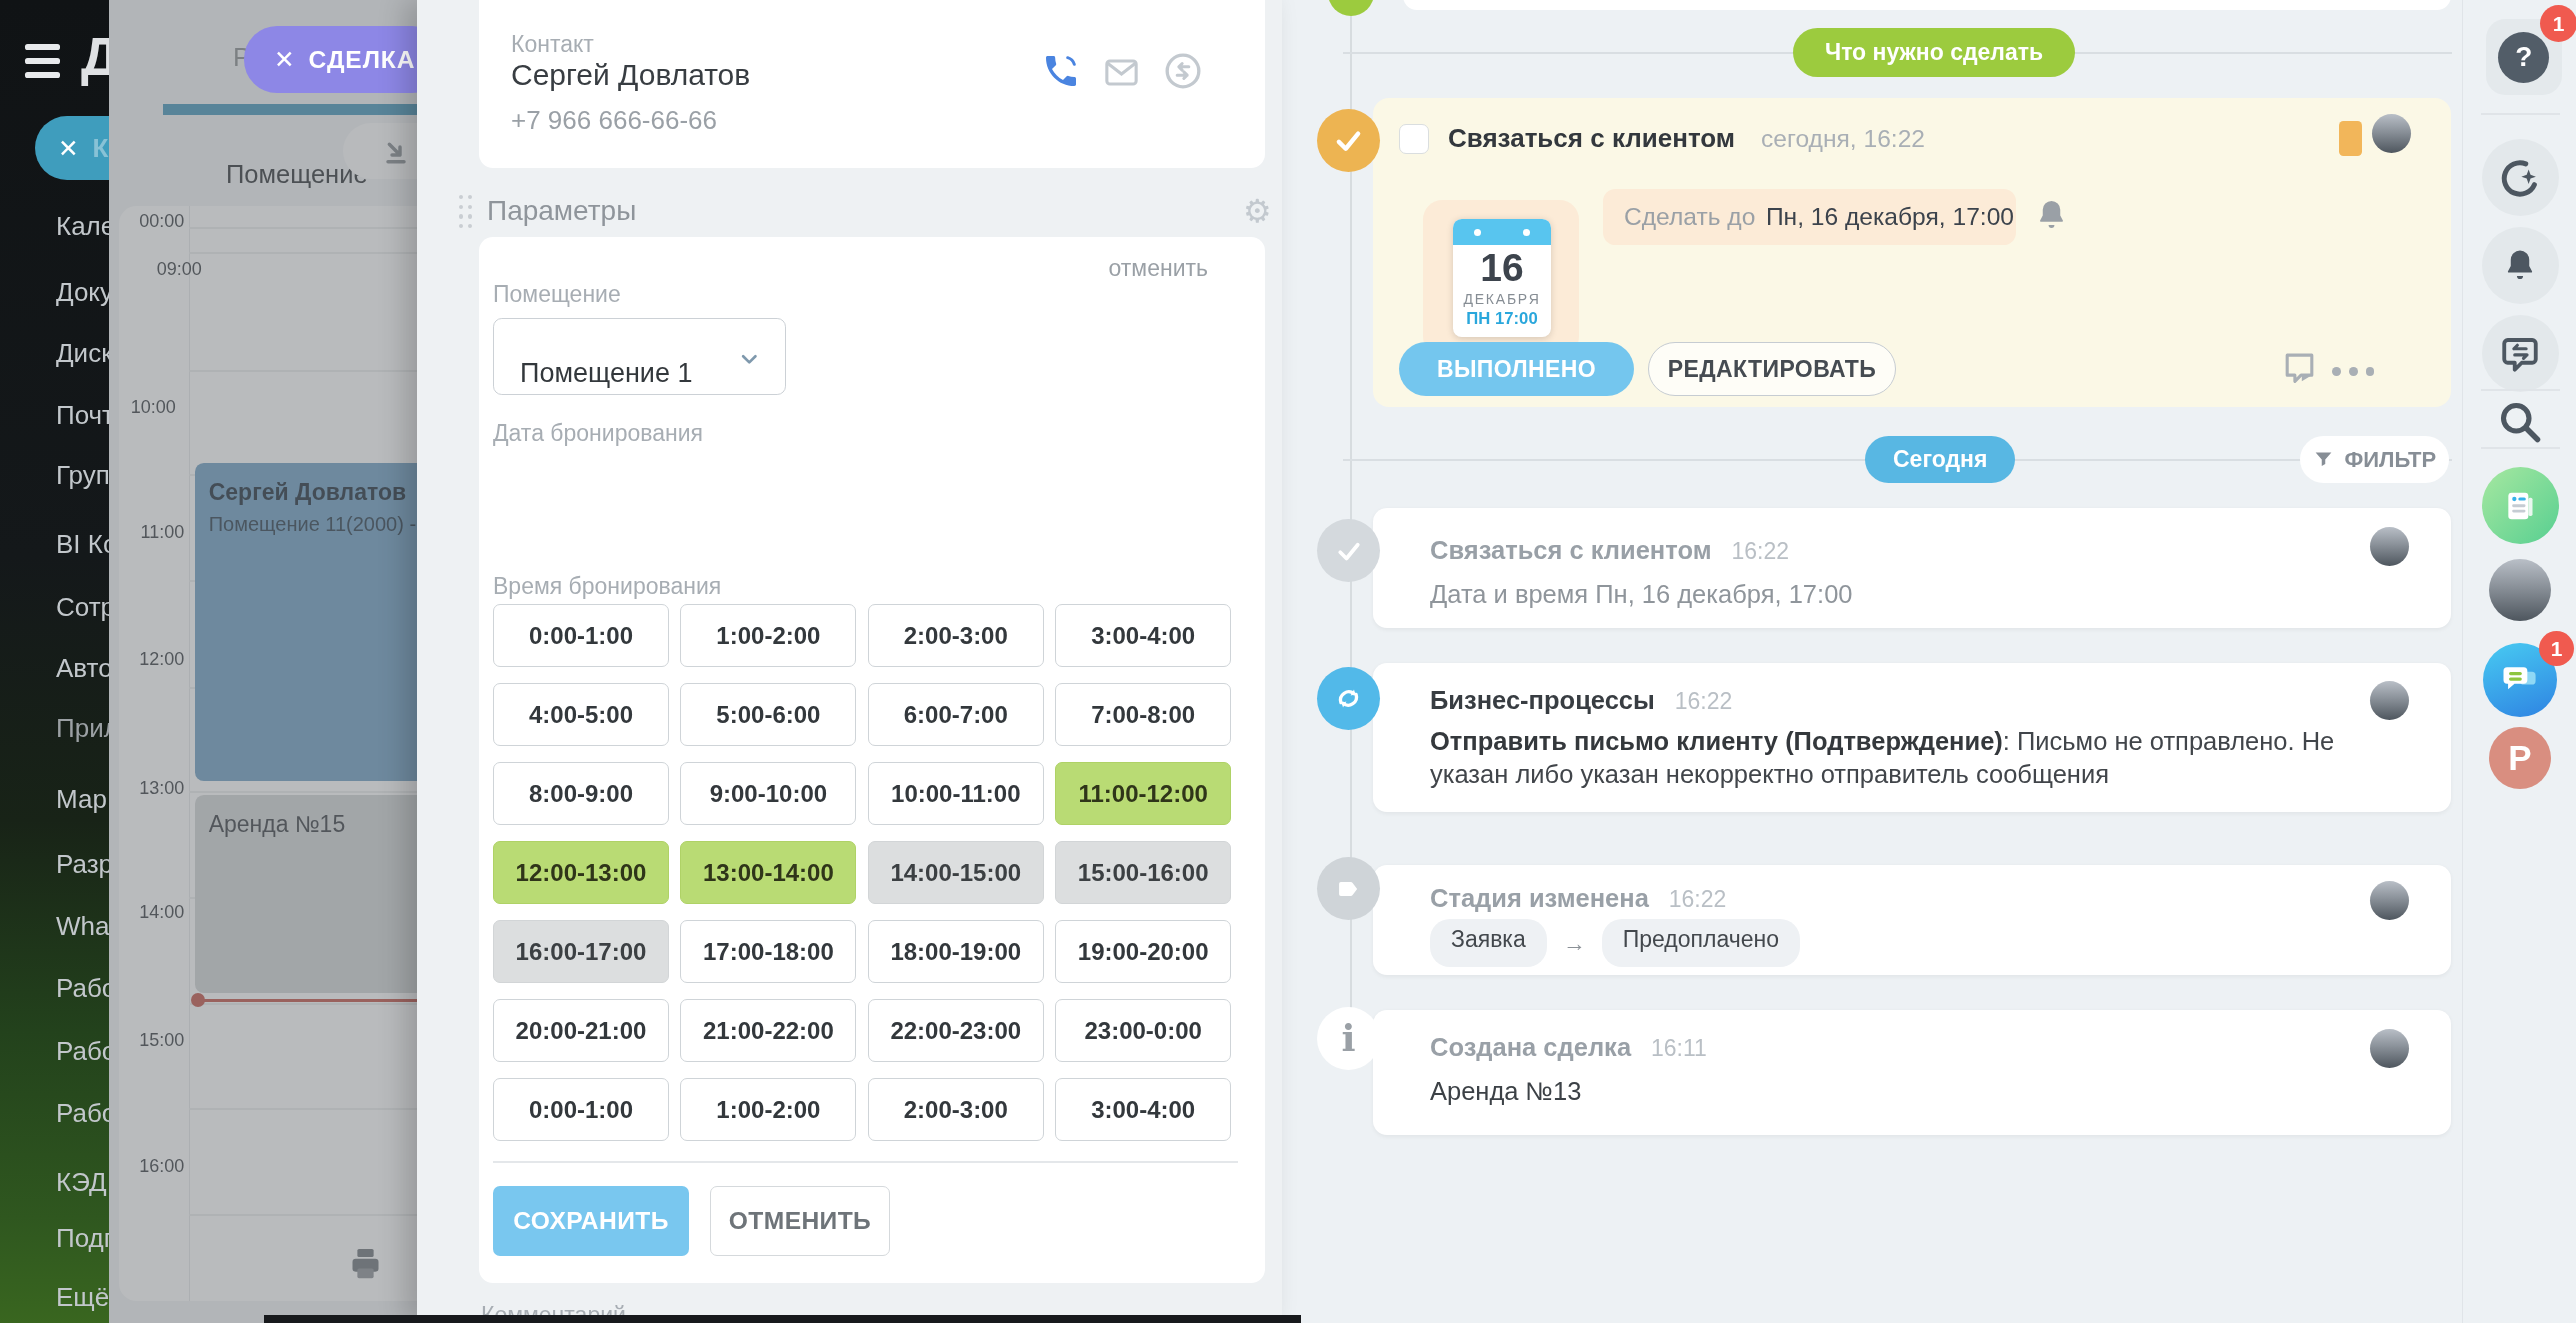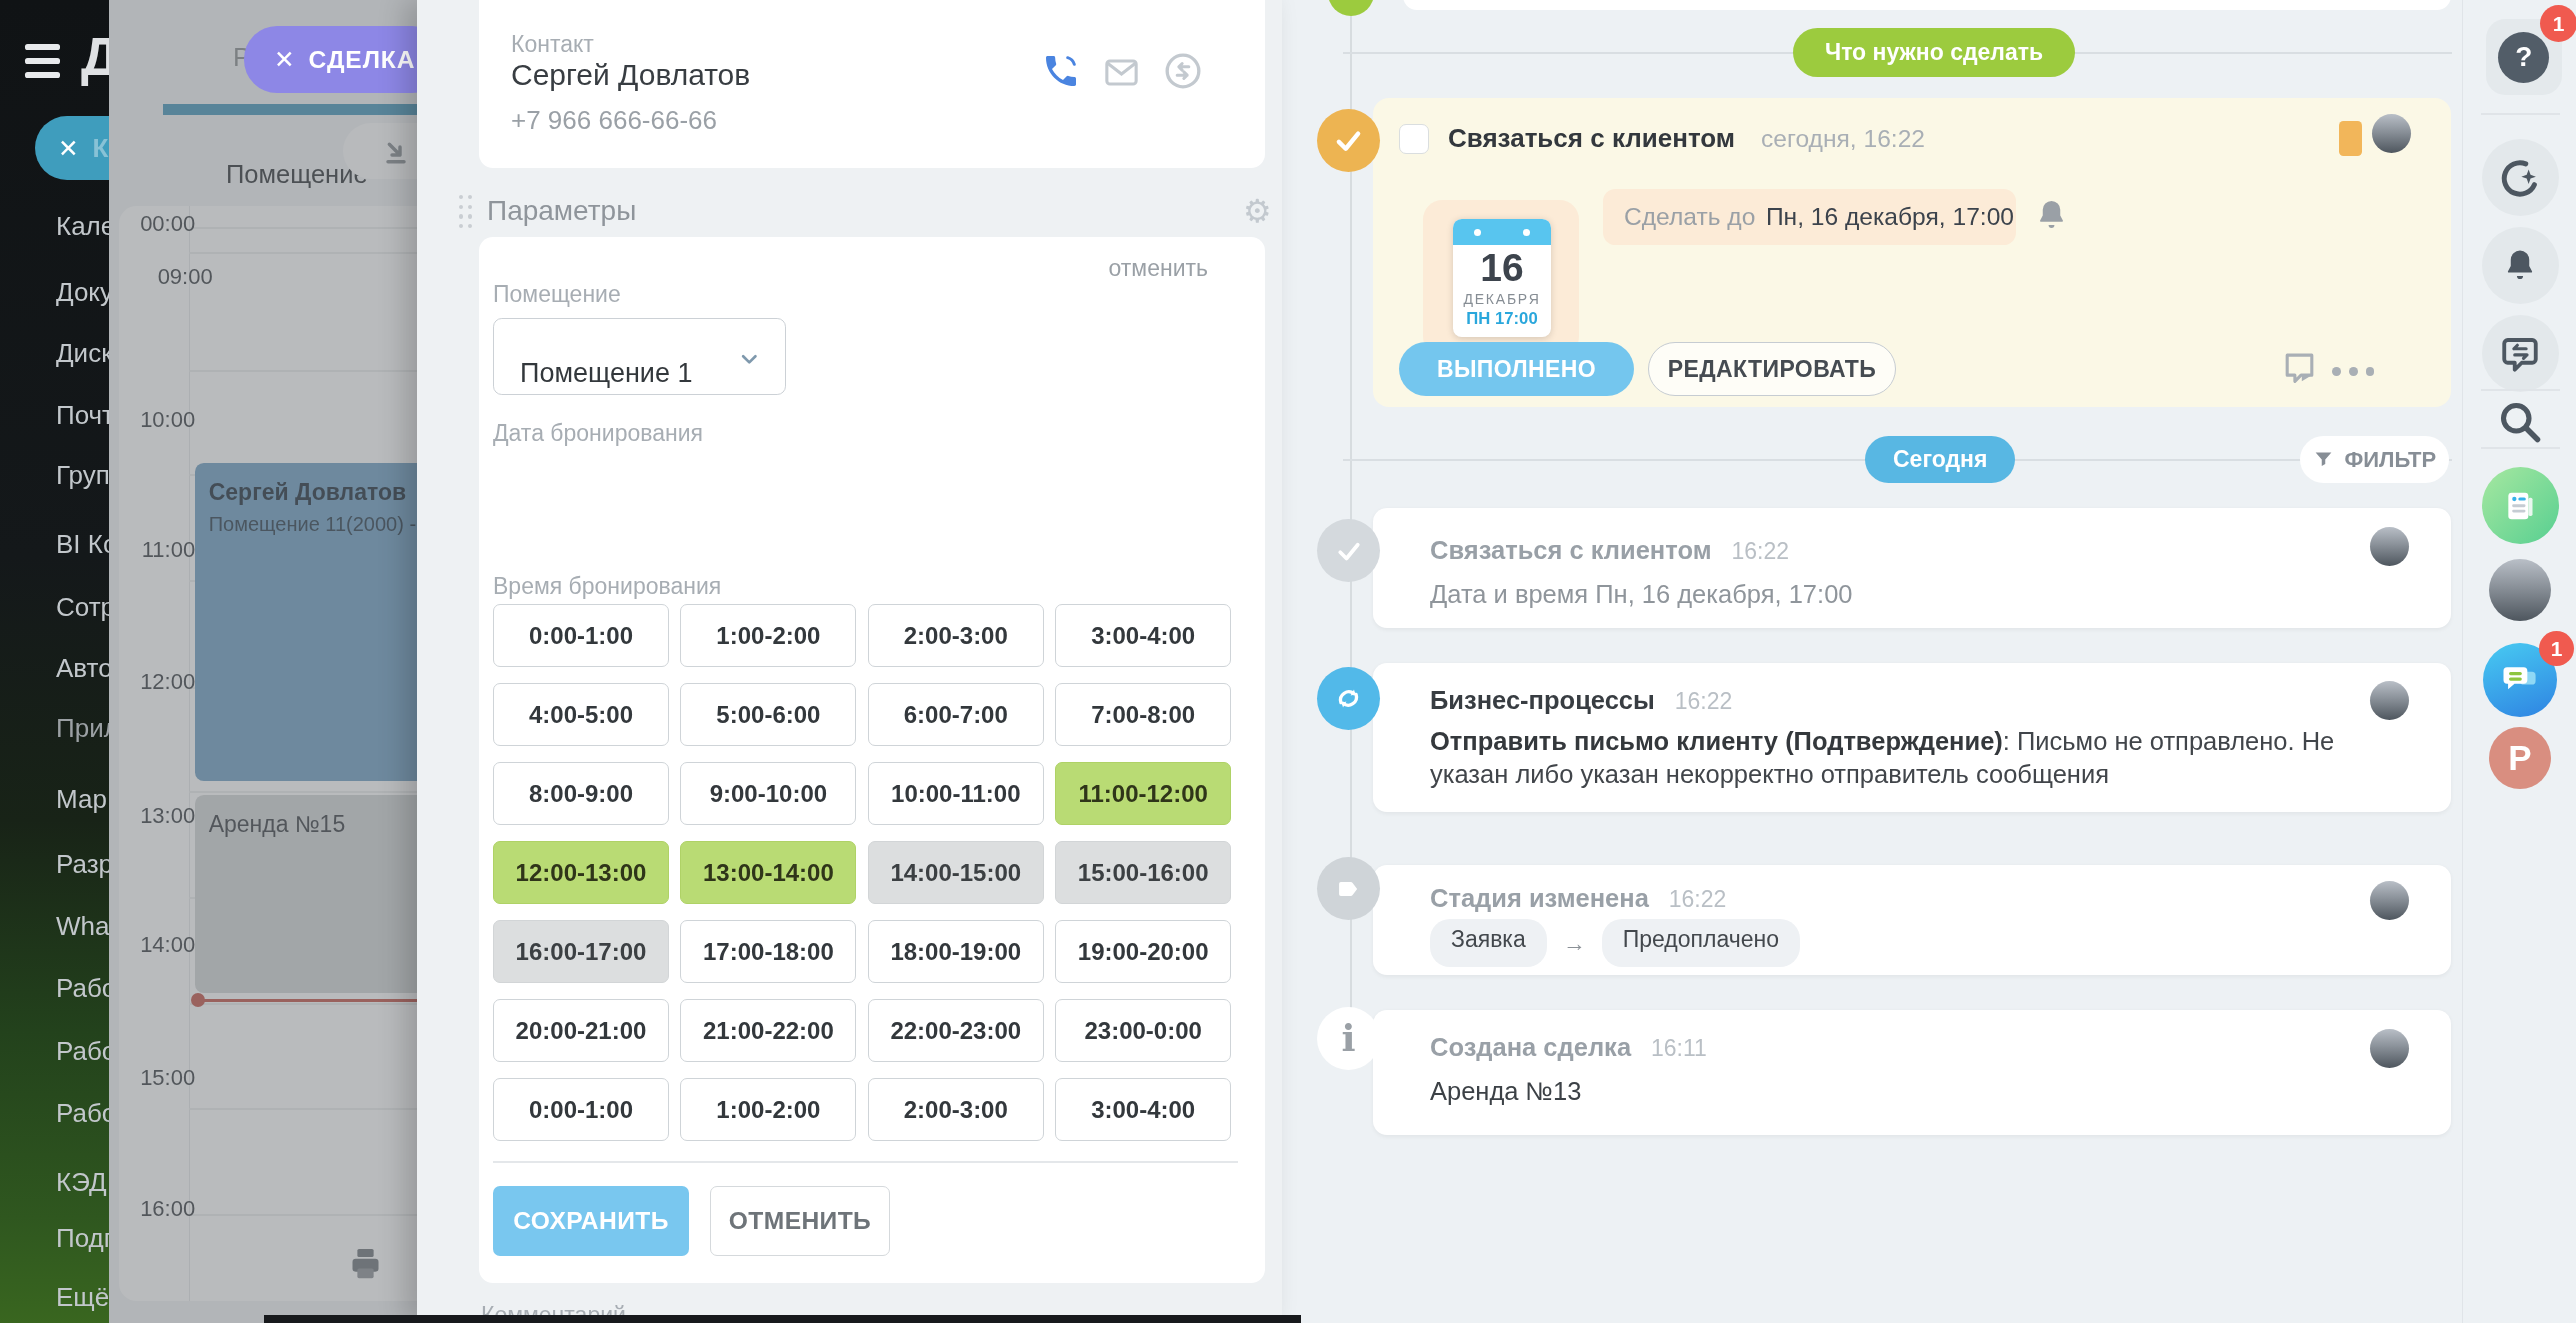--- a/index.html
+++ b/index.html
@@ -11,21 +11,21 @@
   #sidebar{left:0;top:0;width:109px;height:1323px;overflow:hidden;z-index:2;
     background:linear-gradient(180deg,#101315 0%,#14181a 42%,#182317 62%,#23421c 78%,#2f571f 92%,#39661f 100%);}
   .menu-item{position:absolute;left:56px;width:176px;font-size:26px;color:#c2c7cb;white-space:nowrap;}
   .bar{position:absolute;left:24.6px;width:35px;height:6.2px;border-radius:2.6px;background:#e8eaec;}
   .chip{display:flex;align-items:center;white-space:nowrap;color:#fff;font-weight:bold;}
   .x-icon{font-size:24.6px;font-weight:normal;margin-right:14px;}
   
   #calpage{left:109px;top:0;width:387px;height:1323px;overflow:hidden;z-index:1;background:#f2f4f5;}
   #dim{position:absolute;left:0;top:0;right:0;bottom:0;background:rgba(109,113,117,0.48);z-index:5;}
   .gridline{position:absolute;left:70px;right:0;height:1.8px;background:#ebedee;}
-  .tl-inner{position:relative;left:-3.5px;width:62px;text-align:right;font-size:22px;color:#3a3f44;margin-left:11px;}
+  .tl-inner{position:relative;left:-3.5px;width:62px;text-align:right;font-size:18px;color:#3a3f44;}
   
   #dealpanel{left:417px;top:0;width:865px;height:1323px;background:#eef1f3;z-index:6;
     box-shadow:-12.3px 0 26px rgba(0,0,0,0.18);}
   .card{position:absolute;background:#fff;border-radius:14px;}
   .label{font-size:23px;color:#a7adb3;}
   .inputbox{position:absolute;background:#fff;border:1.8px solid #ccd1d6;border-radius:8.8px;}
   .slot{height:63px;border-radius:7px;display:flex;align-items:center;justify-content:center;
         font-size:24px;font-weight:bold;color:#33383c;background:#fff;border:1.8px solid #cfd4d8;cursor:pointer;}
   .slot.s-sel{background:#b9db74;border-color:#afd266;color:#2f3519;}
   .slot.s-busy{background:#dcdedf;border-color:#d2d5d7;color:#3c4043;}
@@ -106,21 +106,21 @@
         <div class="gridline" style="top:268px;"></div>
       <div class="gridline" style="top:374px;"></div>
         <div class="gridline" style="top:481px;"></div>
       <div class="gridline" style="top:585px;"></div>
         <div class="gridline" style="top:691px;"></div>
       <div class="gridline" style="top:797px;"></div>
         <div class="gridline" style="top:902px;"></div>
       <div class="gridline" style="top:1008px;"></div>
       <div class="abs tl-inner" style="left:3.5px;top:5.3px;">00:00</div>
       <div class="abs tl-inner" style="left:21px;top:32px;">09:00</div>
-      <div class="abs tl-inner" style="left:3.5px;top:149px;">10:00</div>
+      <div class="abs tl-inner" style="left:3.5px;top:149px;text-align:center;">10:00</div>
       <div class="abs tl-inner" style="left:3.5px;top:253px;">11:00</div>
       <div class="abs tl-inner" style="left:3.5px;top:359px;">12:00</div>
       <div class="abs tl-inner" style="left:3.5px;top:467px;">13:00</div>
       <div class="abs tl-inner" style="left:3.5px;top:570px;">14:00</div>
       <div class="abs tl-inner" style="left:3.5px;top:677px;">15:00</div>
       <div class="abs tl-inner" style="left:3.5px;top:782px;">16:00</div>
 
       <div class="abs" style="left:76px;top:257px;width:310px;height:318px;background:#6fa0c4;border-radius:8.8px;padding:16px 14px;">
         <div style="font-size:23px;font-weight:bold;color:#1f2d3b;">Сергей Довлатов</div>
         <div style="font-size:20px;color:#2c3e4d;margin-top:7px;white-space:nowrap;">Помещение 11(2000) - З</div>

